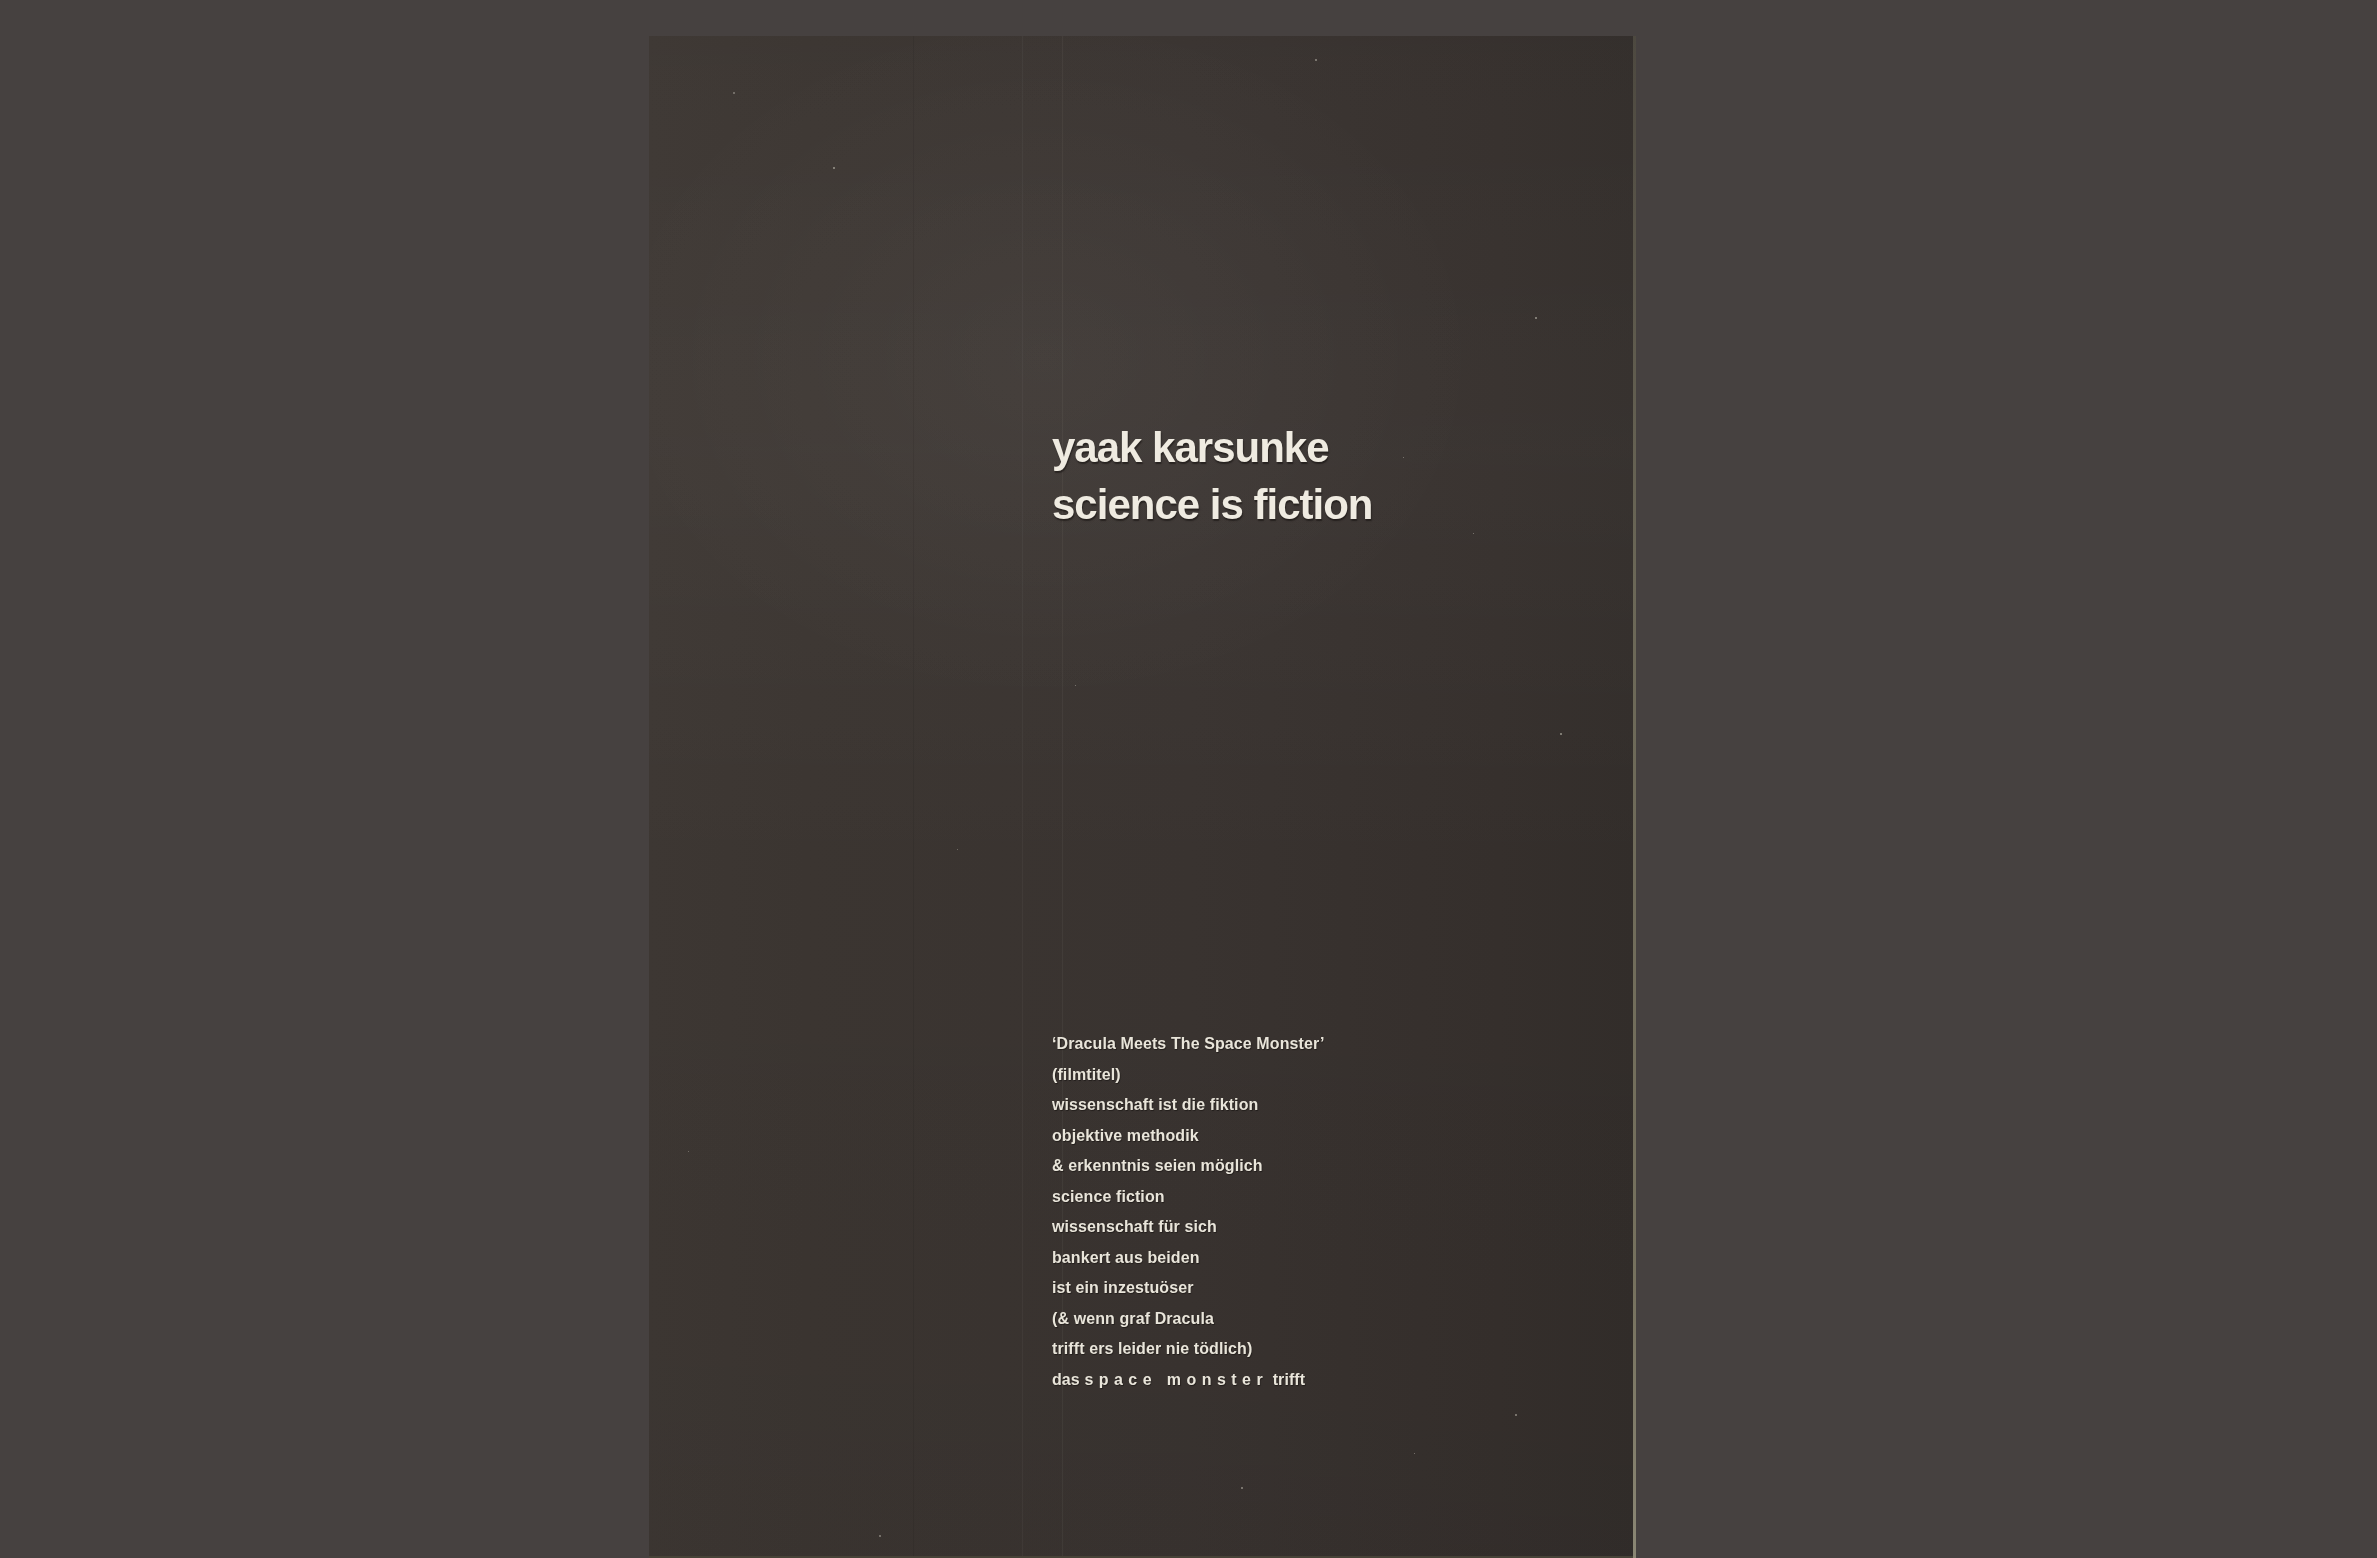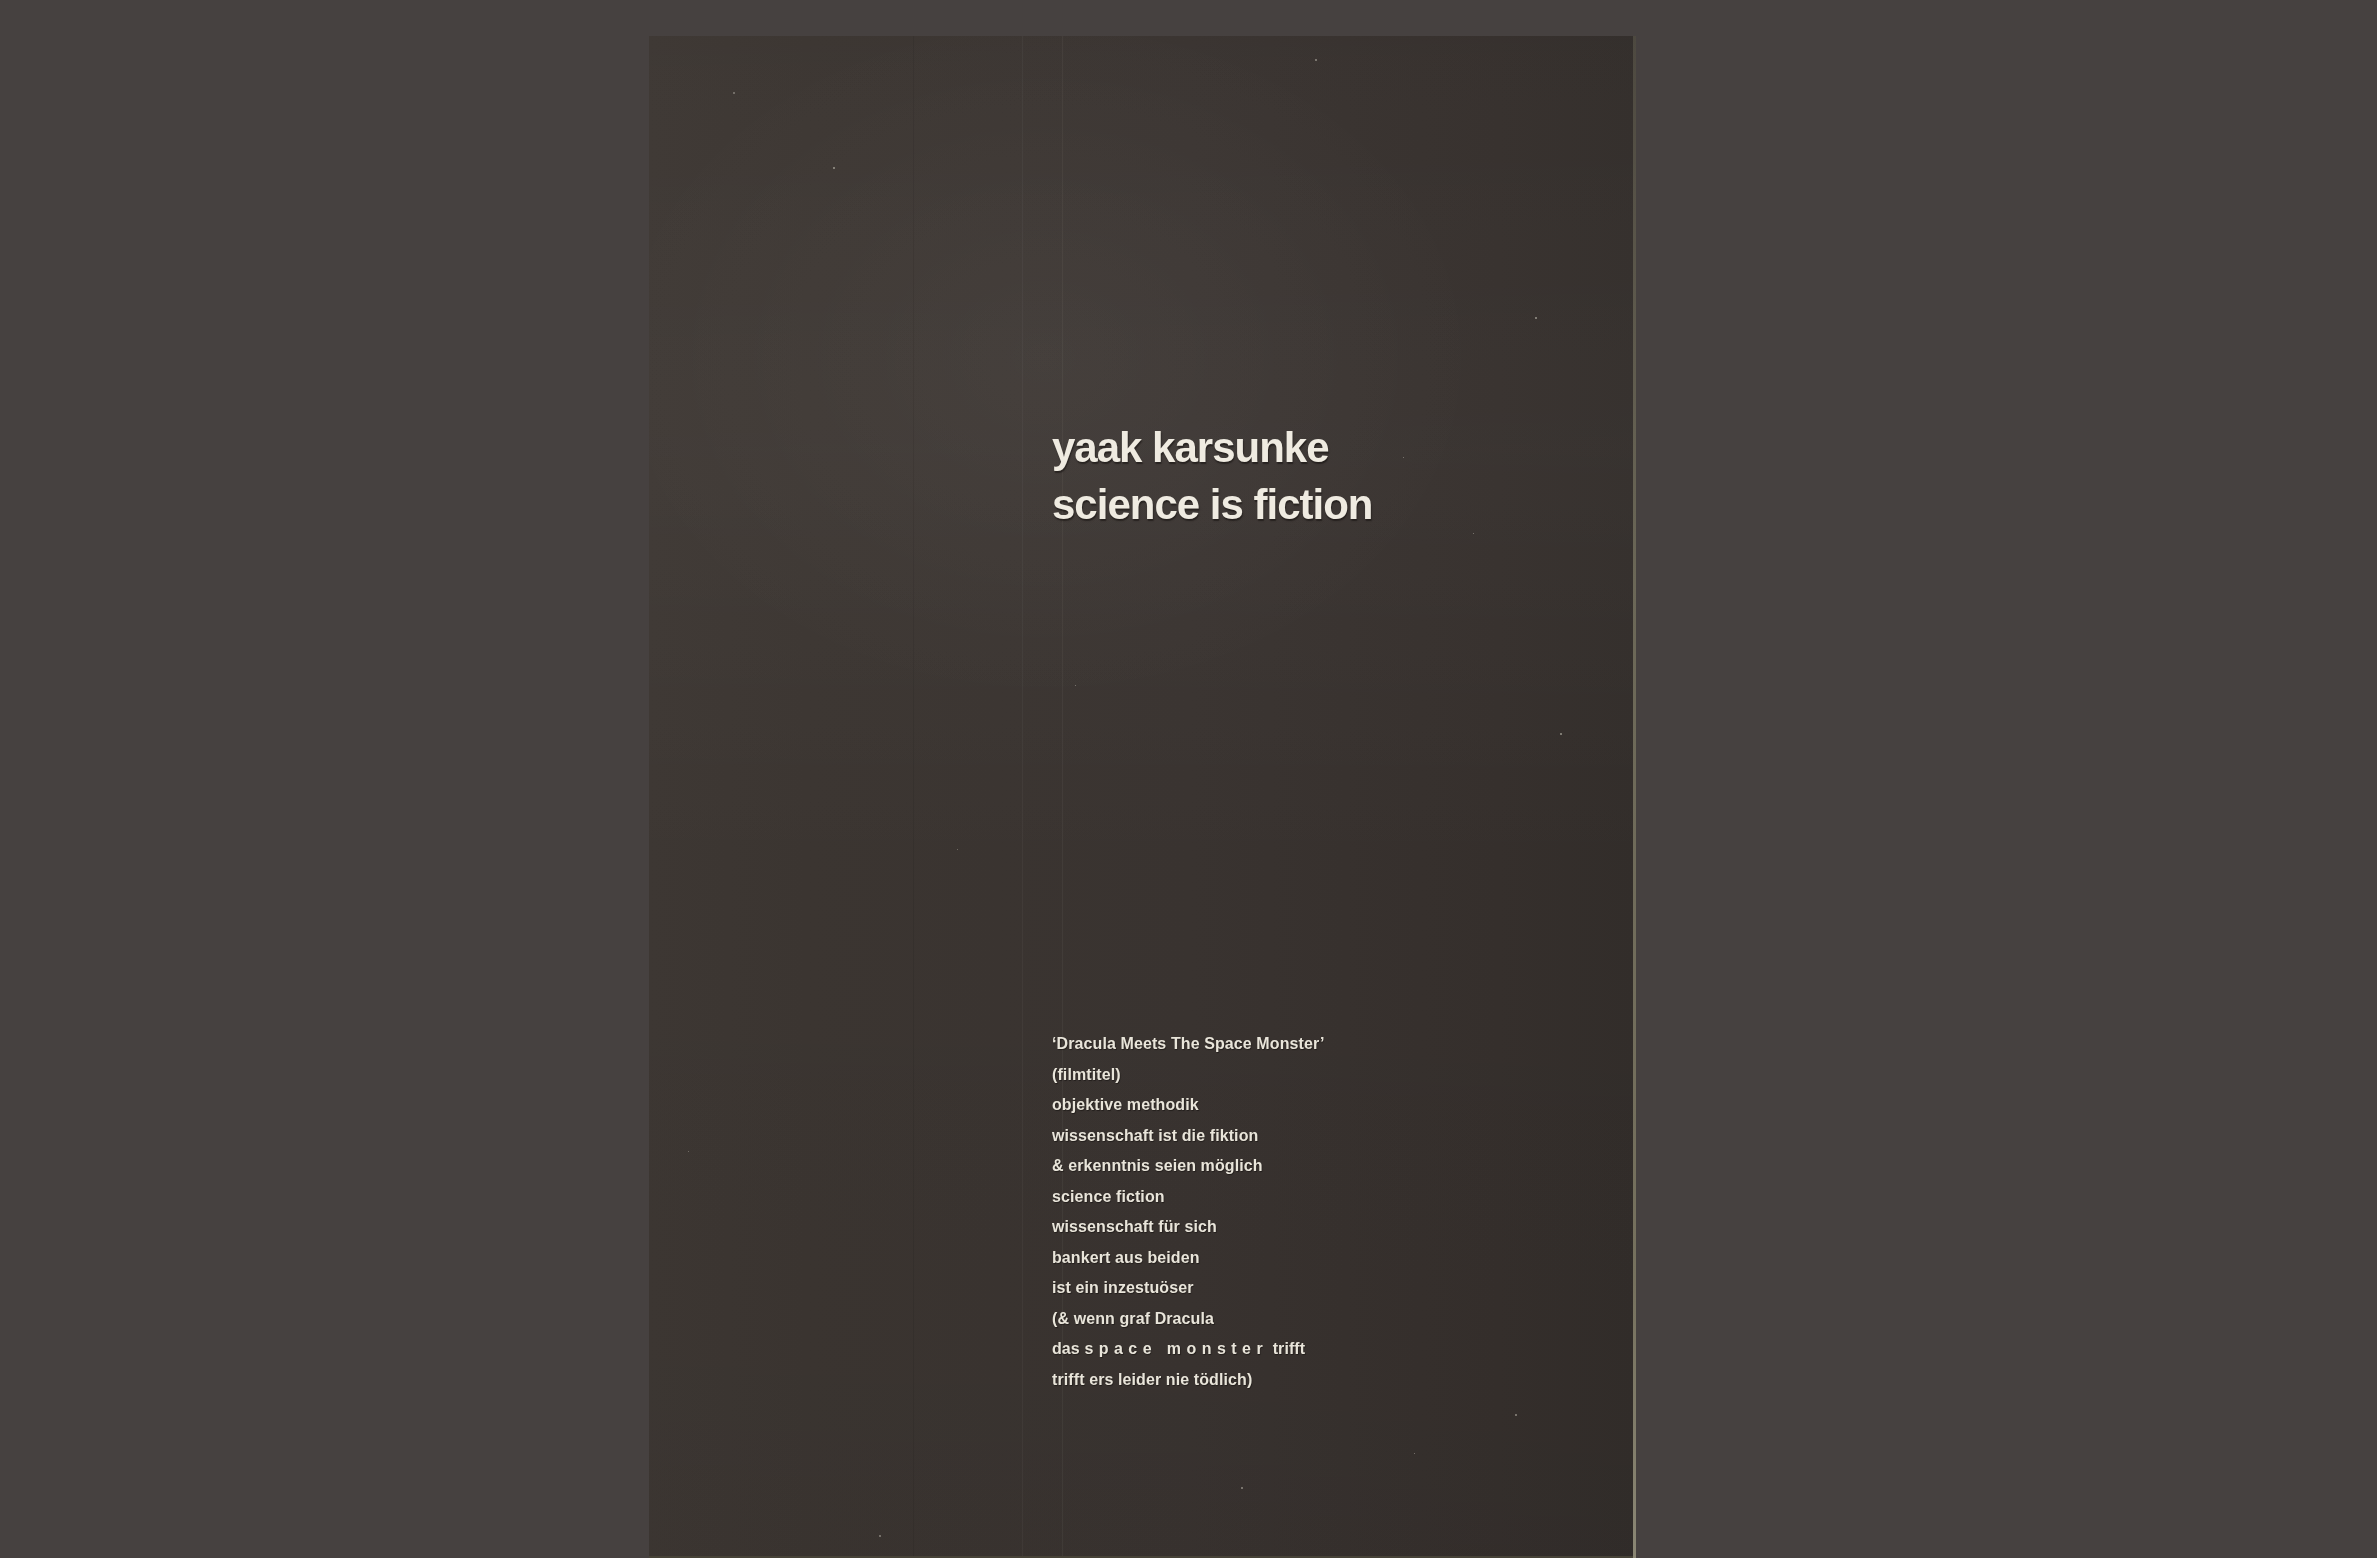--- a/index.html
+++ b/index.html
@@ -64,30 +64,30 @@
     <div class="crease c3"></div>
 
     <div class="title-block">
       <div>yaak karsunke</div>
       <div>science is fiction</div>
     </div>
 
     <div class="poem" id="poem">
         <div><span>‘Dracula Meets The Space Monster’</span></div>
         <div><span>(filmtitel)</span></div>
+        <div><span>wissenschaft ist die fiktion</span></div>
         <div><span>objektive methodik</span></div>
-        <div><span>wissenschaft ist die fiktion</span></div>
         <div><span>&amp; erkenntnis seien möglich</span></div>
         <div><span>science fiction</span></div>
         <div><span>wissenschaft für sich</span></div>
         <div><span>bankert aus beiden</span></div>
         <div><span>ist ein inzestuöser</span></div>
         <div><span>(&amp; wenn graf Dracula</span></div>
+        <div><span>trifft ers leider nie tödlich)</span></div>
         <div><span>das </span><span class="spaced">space monster</span><span> trifft</span></div>
-        <div><span>trifft ers leider nie tödlich)</span></div>
       </div>
 
     <div class="speck" style="left:184px;top:131px;width:2px;height:2px;opacity:.6"></div>
     <div class="speck" style="left:666px;top:23px;width:2px;height:2px;opacity:.55"></div>
     <div class="speck" style="left:886px;top:281px;width:2px;height:2px;opacity:.6"></div>
     <div class="speck" style="left:754px;top:421px;width:1.3px;height:1.3px;opacity:.5"></div>
     <div class="speck" style="left:84px;top:56px;width:2px;height:2px;opacity:.45"></div>
     <div class="speck" style="left:426px;top:649px;width:1.3px;height:1.3px;opacity:.5"></div>
     <div class="speck" style="left:911px;top:697px;width:2px;height:2px;opacity:.6"></div>
     <div class="speck" style="left:866px;top:1378px;width:2px;height:2px;opacity:.55"></div>

